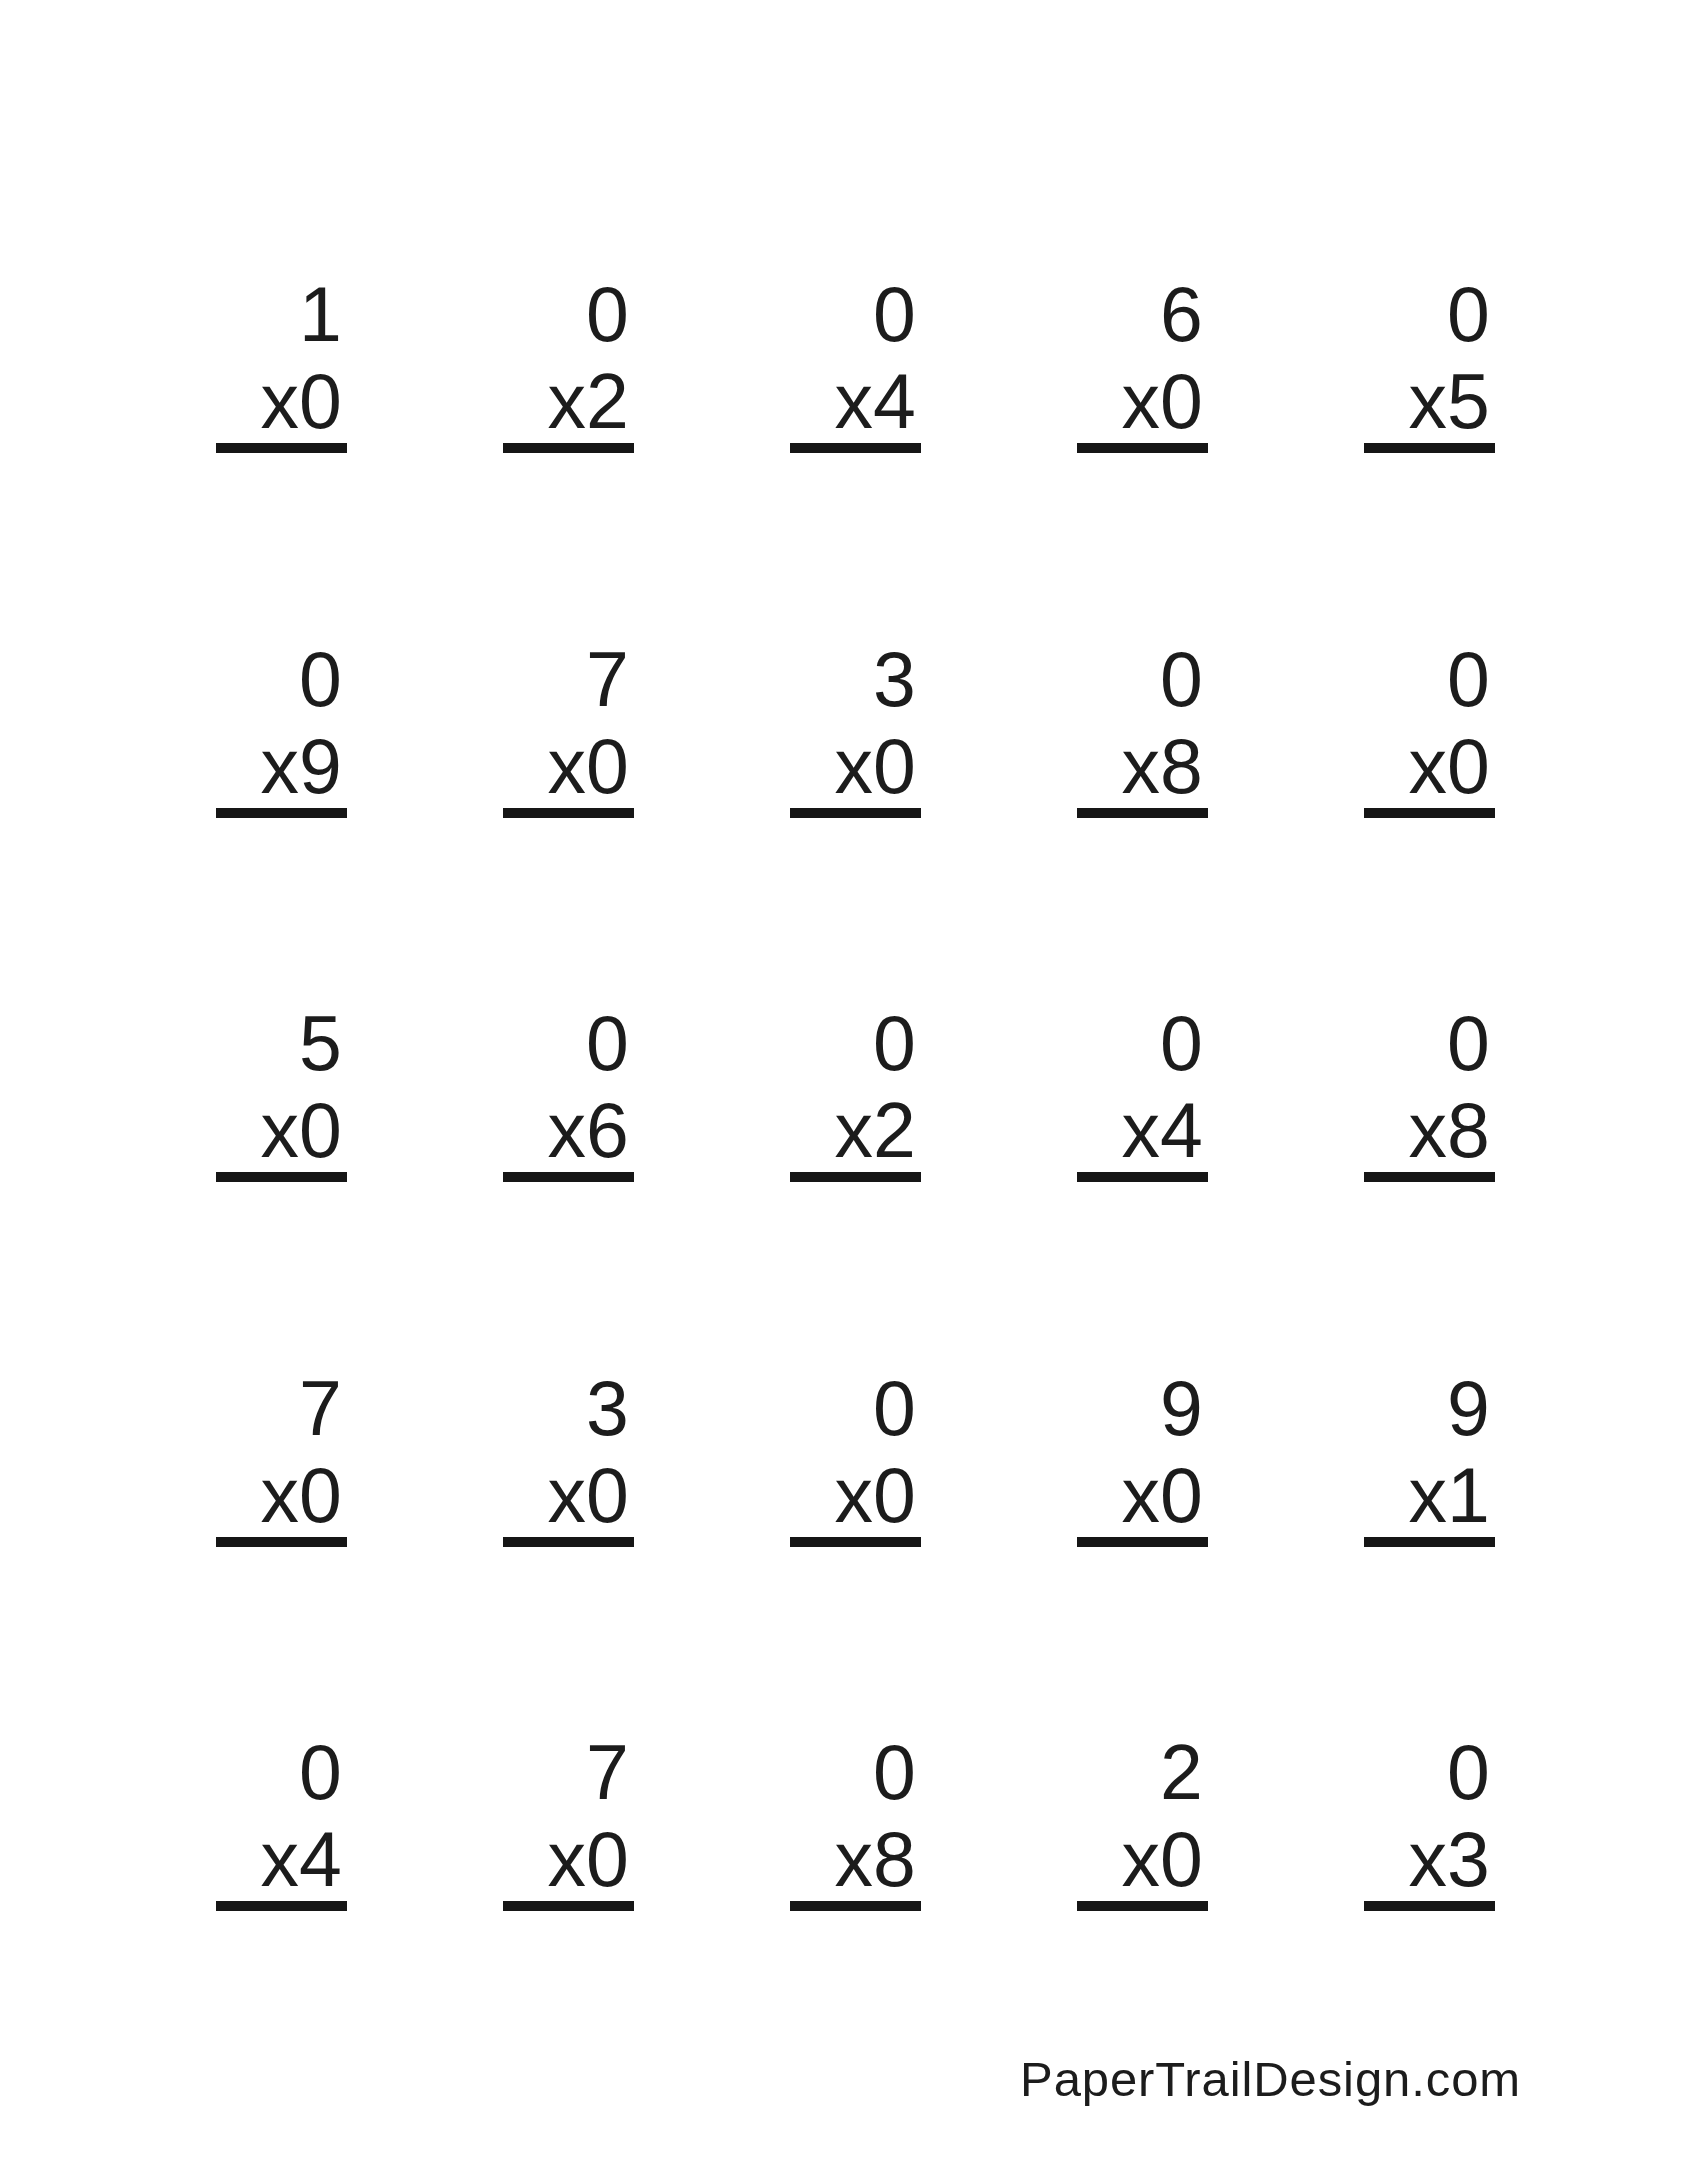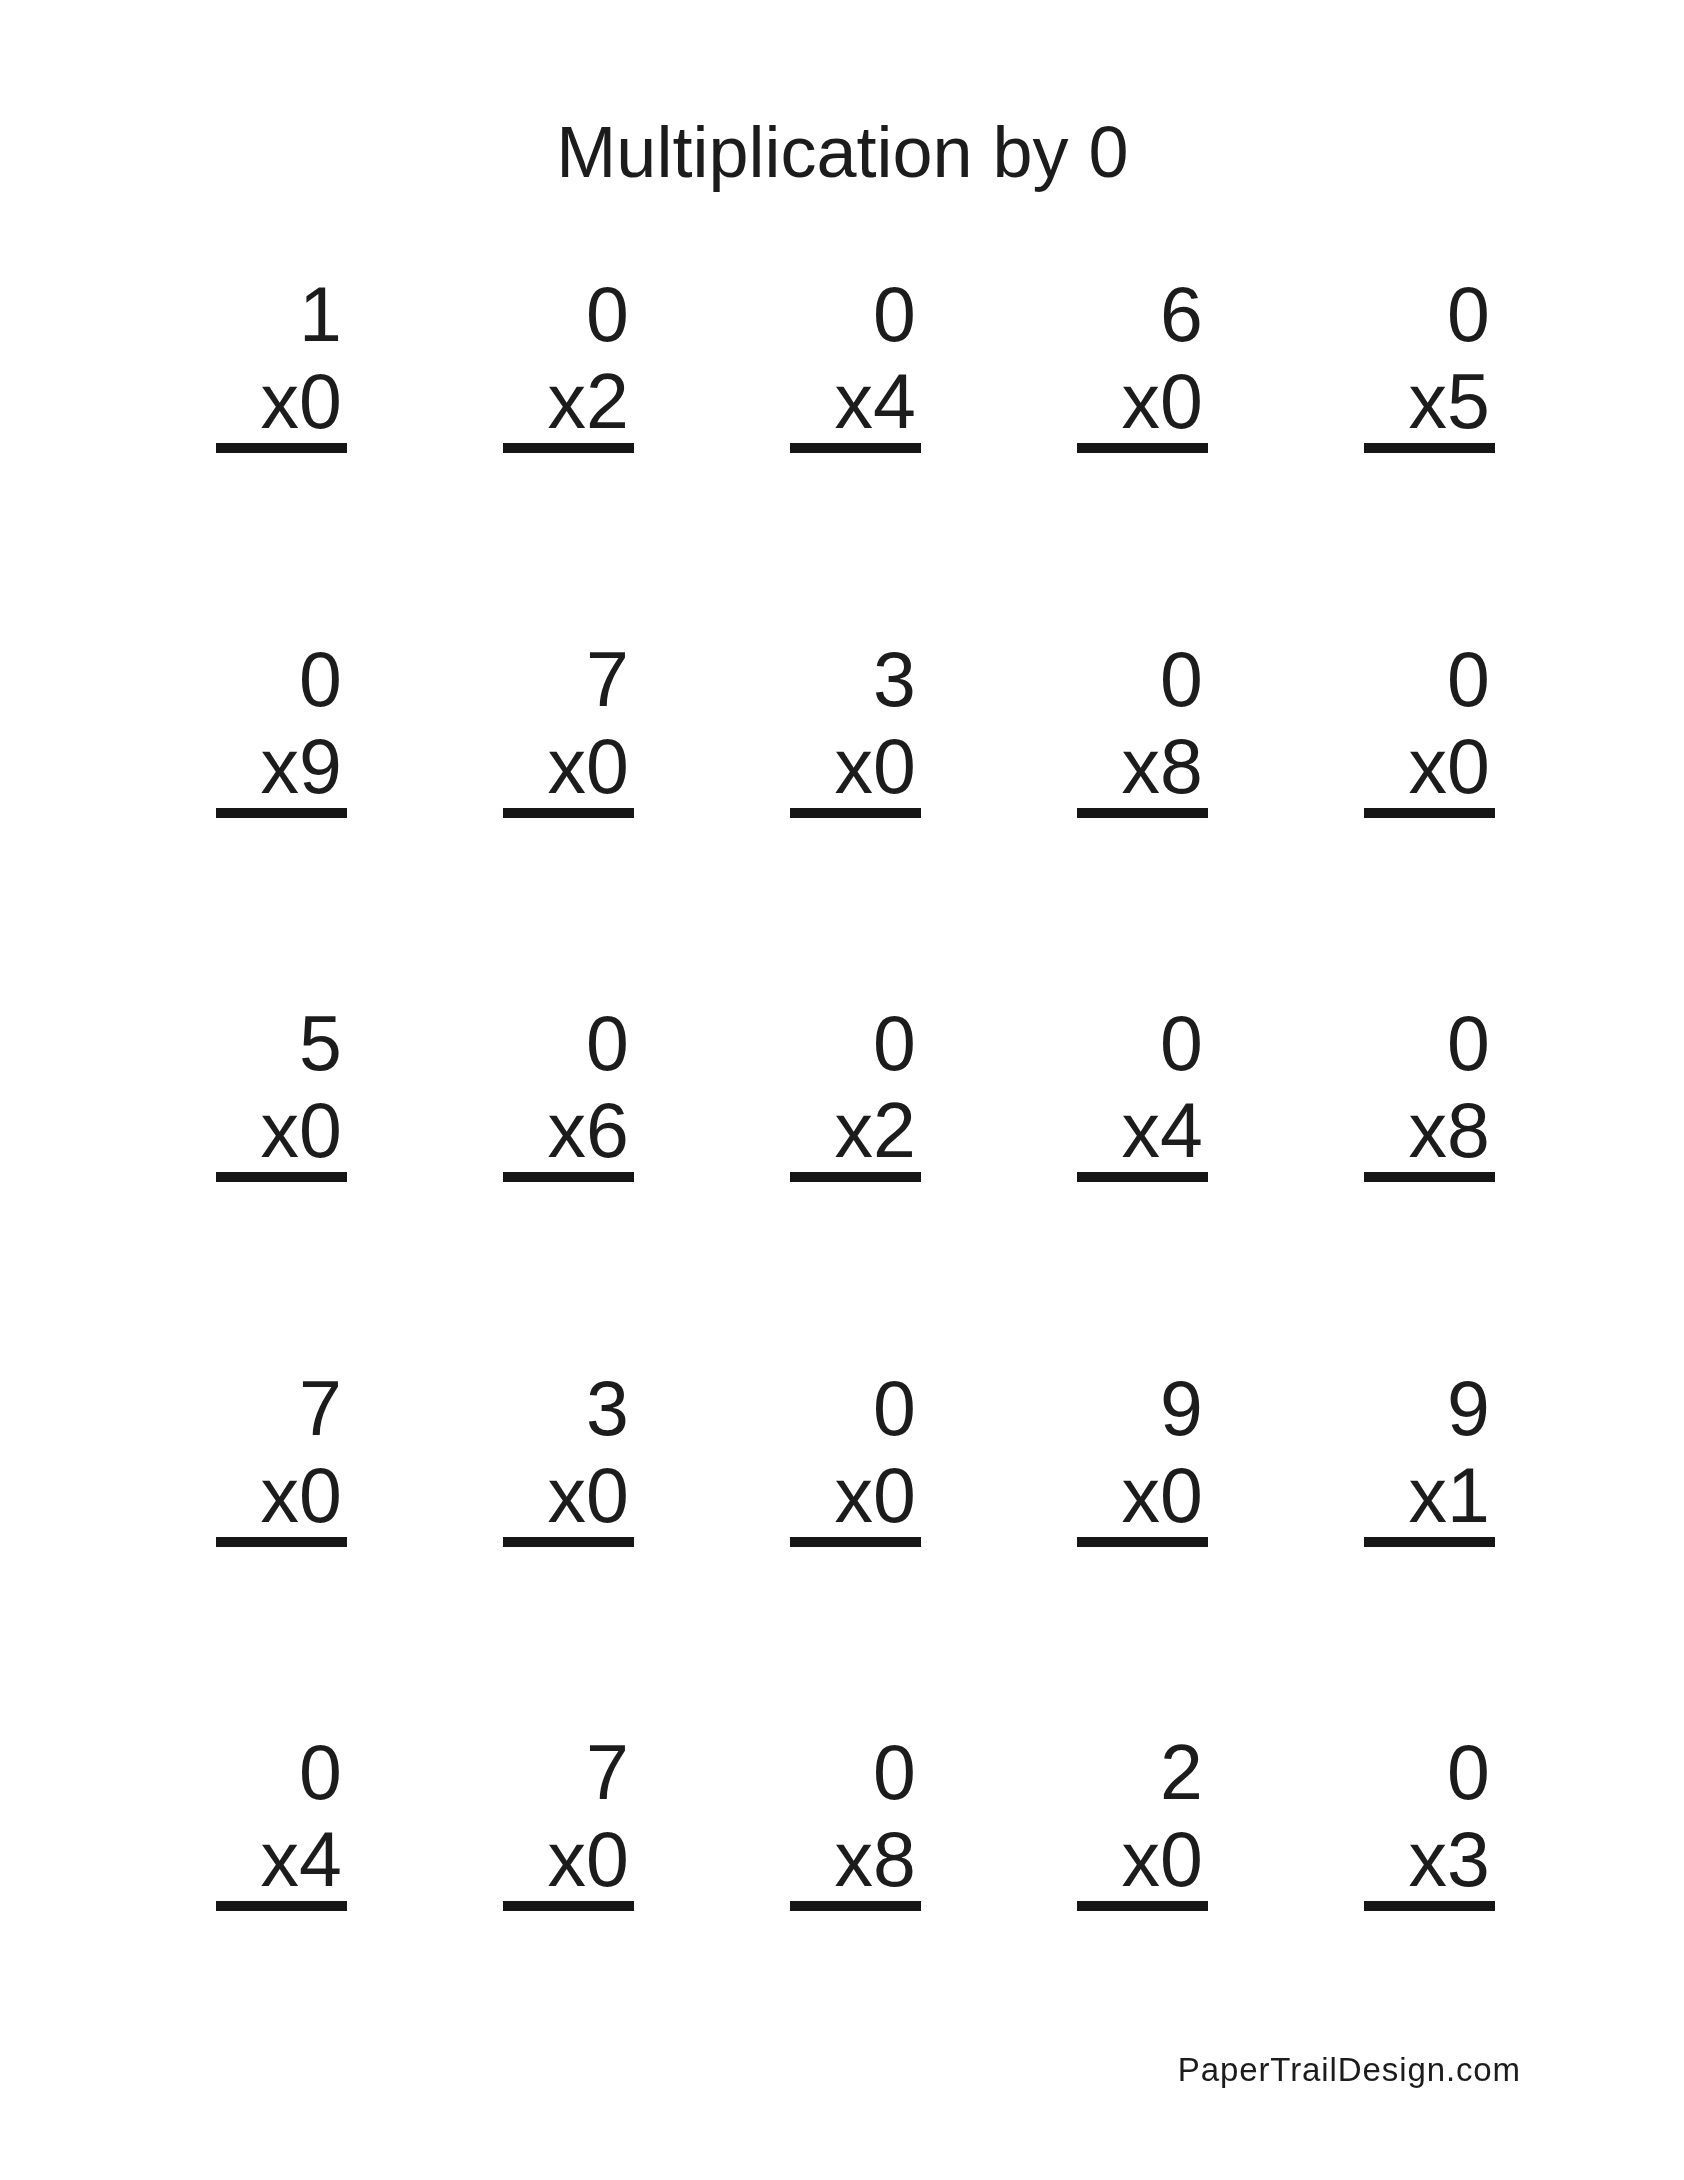--- a/index.html
+++ b/index.html
@@ -59,32 +59,31 @@
   }
   .answer-line {
     margin-top: 3.4px;
     height: 9.4px;
     background: #161616;
   }
   .footer {
     position: absolute;
     top: 2051px;
     right: 164px;
-    font-size: 33px;
+    font-size: 49px;
     font-weight: 300;
     letter-spacing: 0.9px;
     color: #1c1c1c;
   }
 </style>
 </head>
 <body>
 
 <div class="sheet">
 
-  <h1 class="title">Multiplication by 0</h1>
 
   <div class="prob-row row-0">
     <div class="problem">
       <div class="operand-top">1</div>
       <div class="operand-bottom">x0</div>
       <div class="answer-line"></div>
     </div>
     <div class="problem">
       <div class="operand-top">0</div>
       <div class="operand-bottom">x2</div>

